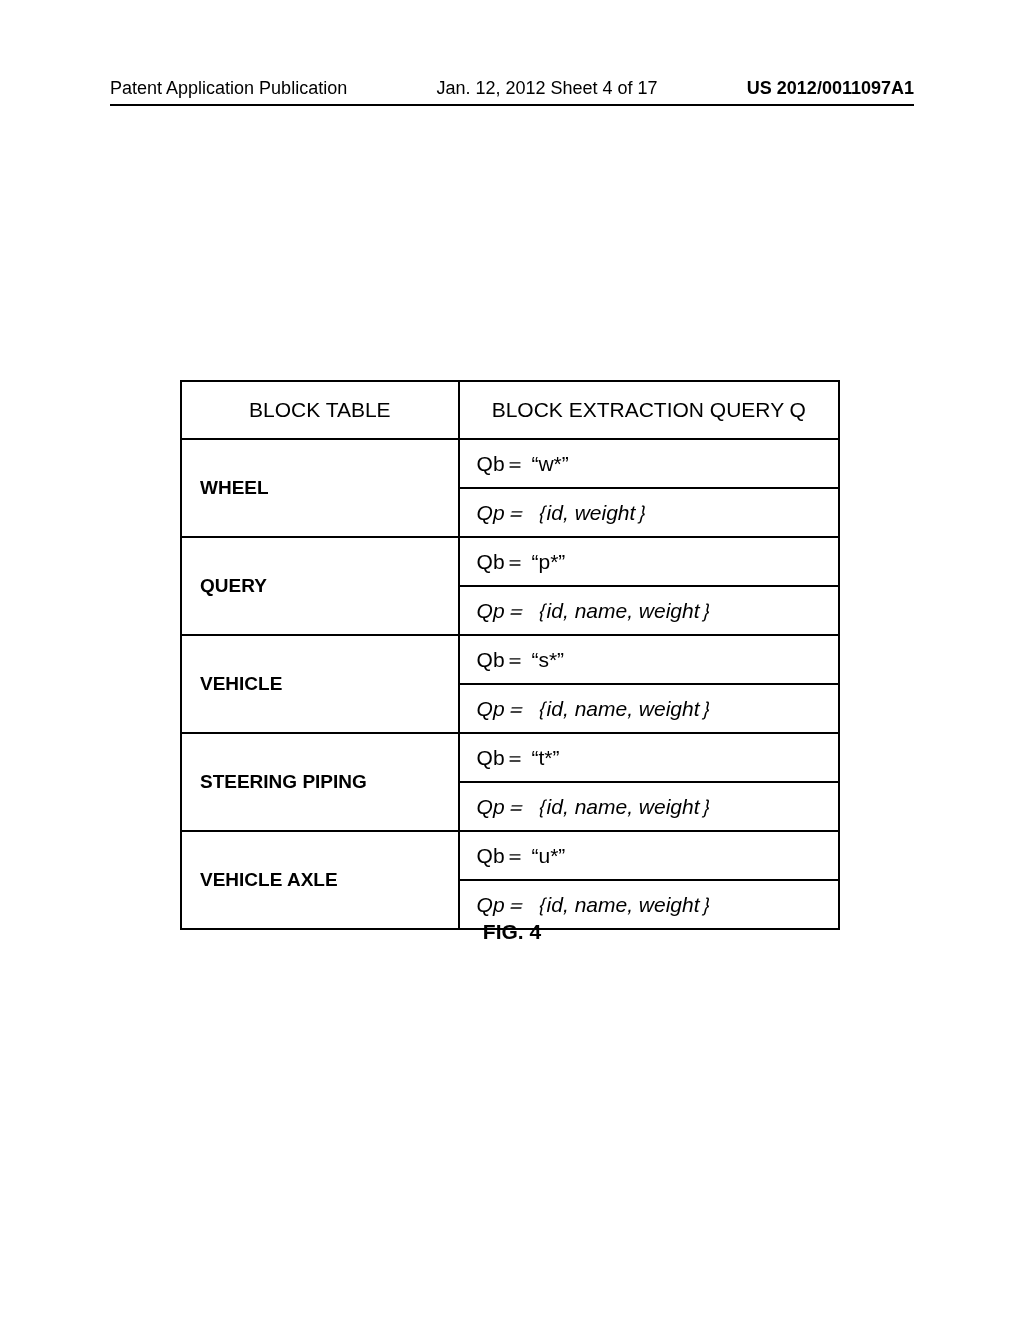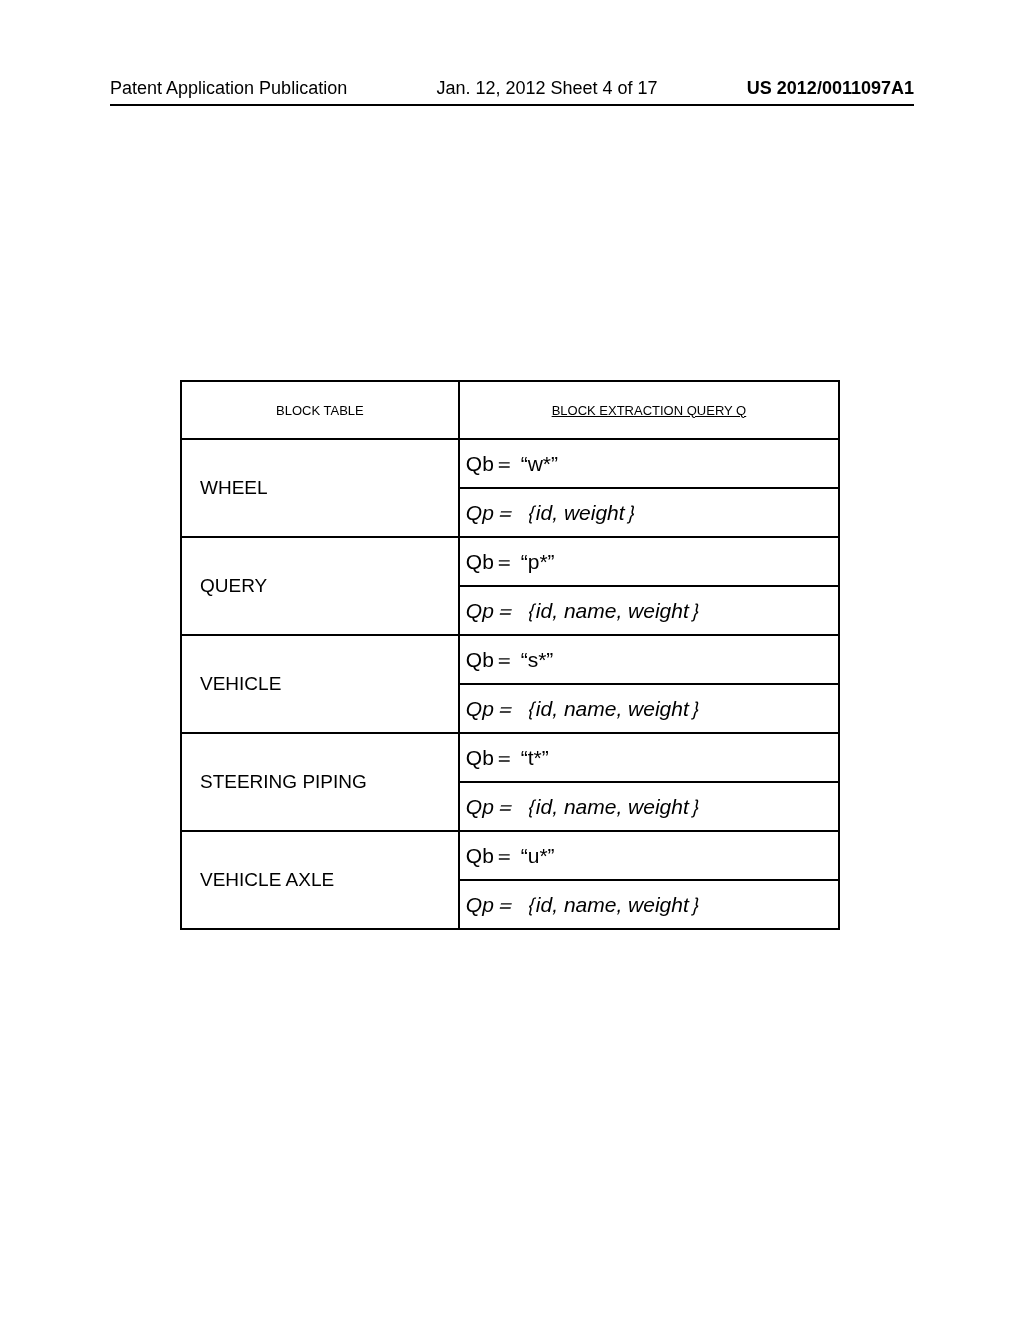--- a/index.html
+++ b/index.html
@@ -53,52 +53,52 @@
     border-collapse: collapse;
     width: 100%;
   }
   th, td {
     border: 2px solid #000;
     padding: 0;
     vertical-align: middle;
   }
   th {
     font-weight: normal;
-    font-size: 13px;
+    font-size: 21px;
     text-align: center;
     height: 56px;
   }
   th.col-block {
     width: 278px;
   }
   th.col-query {
     width: 382px;
-    text-decoration: underline;
   }
   td.block-name {
     font-family: Arial, Helvetica, sans-serif;
     font-size: 19px;
     text-align: left;
     padding-left: 18px;
     height: 96px;
+    font-weight: bold;
   }
   td.query-cell {
     padding: 0;
     height: 96px;
   }
   .query-inner {
     display: flex;
     flex-direction: column;
     height: 100%;
   }
   .query-row {
     flex: 1;
     display: flex;
     align-items: center;
-    padding-left: 6px;
+    padding-left: 17px;
     font-family: Verdana, Arial, sans-serif;
     font-size: 21px;
   }
   .query-row + .query-row {
     border-top: 2px solid #000;
     font-style: italic;
   }
   .figure-caption {
     position: absolute;
     top: 920px;
@@ -172,13 +172,14 @@
             <div class="query-inner">
               <div class="query-row">Qb＝ “u*”</div>
               <div class="query-row">Qp＝｛id, name, weight｝</div>
             </div>
           </td>
         </tr>
       </tbody>
     </table>
   </div>
 
+  <div class="figure-caption">FIG. 4</div>
 </div>
 
 </body></html>

